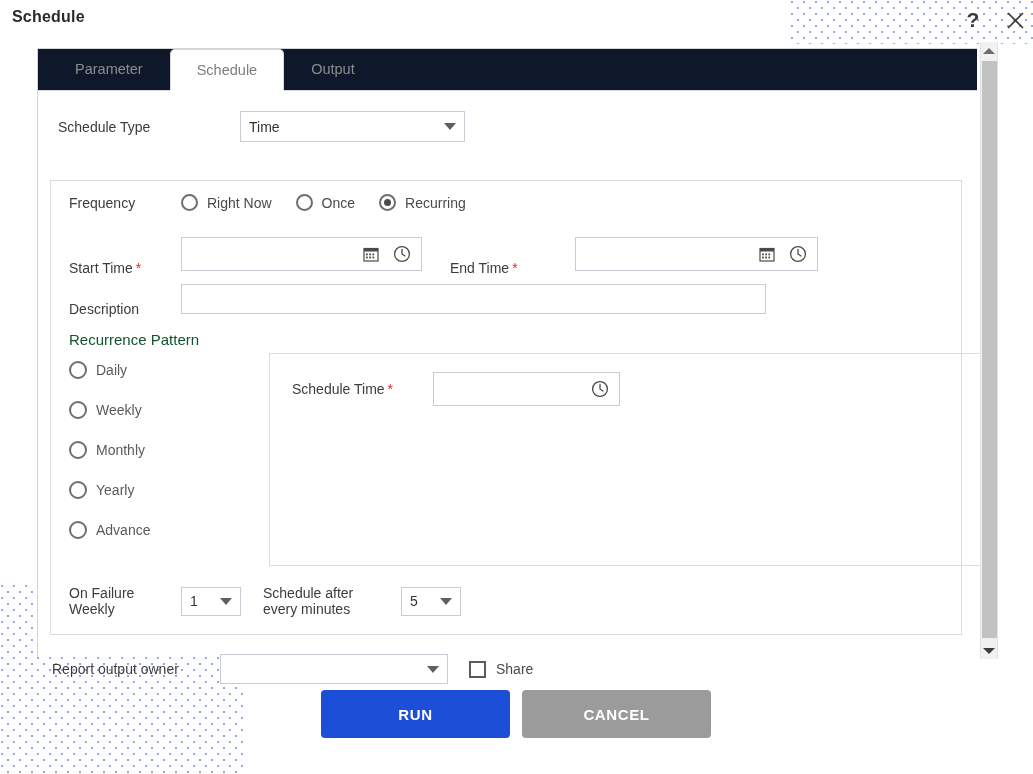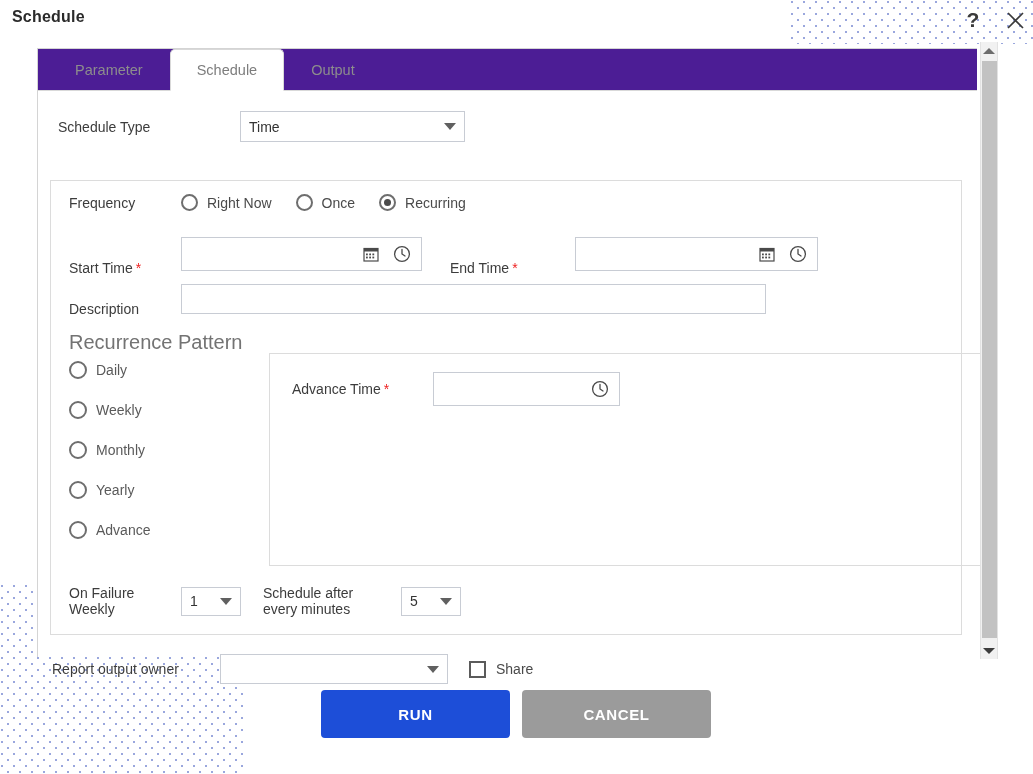--- a/index.html
+++ b/index.html
@@ -45,23 +45,23 @@
     position: absolute; left: 37px; top: 48px;
     width: 940px; height: 609px;
     background: #ffffff;
     border: 1px solid #d4d4d4;
     border-right: none;
   }
 
   
   #tabbar {
     position: relative; height: 42px;
-    background: #4c1d95;
+    background: #0f172a;
     border-bottom: 1px solid #d9d9d9;
-    display: flex; align-items: center;
+    display: flex; align-items: flex-start;
     padding-left: 10px;
   }
   .tab {
     font-size: 14.5px; color: #8d8d8d;
     padding: 0 26px; height: 40px;
     display: flex; align-items: center;
     cursor: pointer; background: transparent;
     border: 1px solid transparent;
     position: relative;
   }
@@ -140,21 +140,21 @@
   .ico { width: 22px; display: flex; align-items: center; justify-content: center; cursor: pointer; }
   .ico svg { display: block; }
   #start-input { width: 241px; justify-content: flex-end; gap: 9px; }
   #end-time-label { margin-left: 28px; }
   #end-input { width: 243px; justify-content: flex-end; gap: 9px; margin-left: 13px; }
 
   #desc-row { position: absolute; left: 18px; top: 100px; display: flex; align-items: center; }
   #desc-row .row-label { width: 112px; margin-top: 20px; }
   #desc-input { width: 585px; height: 30px; }
 
-  #recpat-label { position: absolute; left: 18px; top: 150px; font-size: 20px; color: #737373; }
+  #recpat-label { position: absolute; left: 18px; top: 150px; font-size: 15px; color: #14532d; }
 
   #rec-radios { position: absolute; left: 18px; top: 180px; }
   #rec-radios .radio {
     display: flex; margin: 0 0 22px 0;
   }
   #rec-radios .radio .dot { width: 18px; height: 18px; border: 2px solid #6e6e6e; }
   #rec-radios .radio span.lbl { color: #5a5a5a; }
 
   #rec-panel {
     position: absolute; left: 218px; top: 172px;
@@ -354,21 +354,21 @@
           </label>
           <label class="radio">
             <span class="dot"></span>
             <span class="lbl">Advance</span>
           </label>
         </div>
 
         <div id="rec-panel">
           <div id="sched-time-row">
             <span class="row-label">
-              <span>Advance Time</span><span class="req">*</span>
+              <span>Schedule Time</span><span class="req">*</span>
             </span>
             <div class="input-box" id="sched-time-input">
               <span class="ico">
                 <svg width="18" height="18" viewBox="0 0 18 18">
                   <circle cx="9" cy="9" r="7.4" fill="none" stroke="#4a4a4a" stroke-width="1.3"></circle>
                   <path d="M9 4.5 L9 9 L12 11" fill="none" stroke="#4a4a4a" stroke-width="1.3" stroke-linecap="round"></path>
                 </svg>
               </span>
             </div>
           </div>

